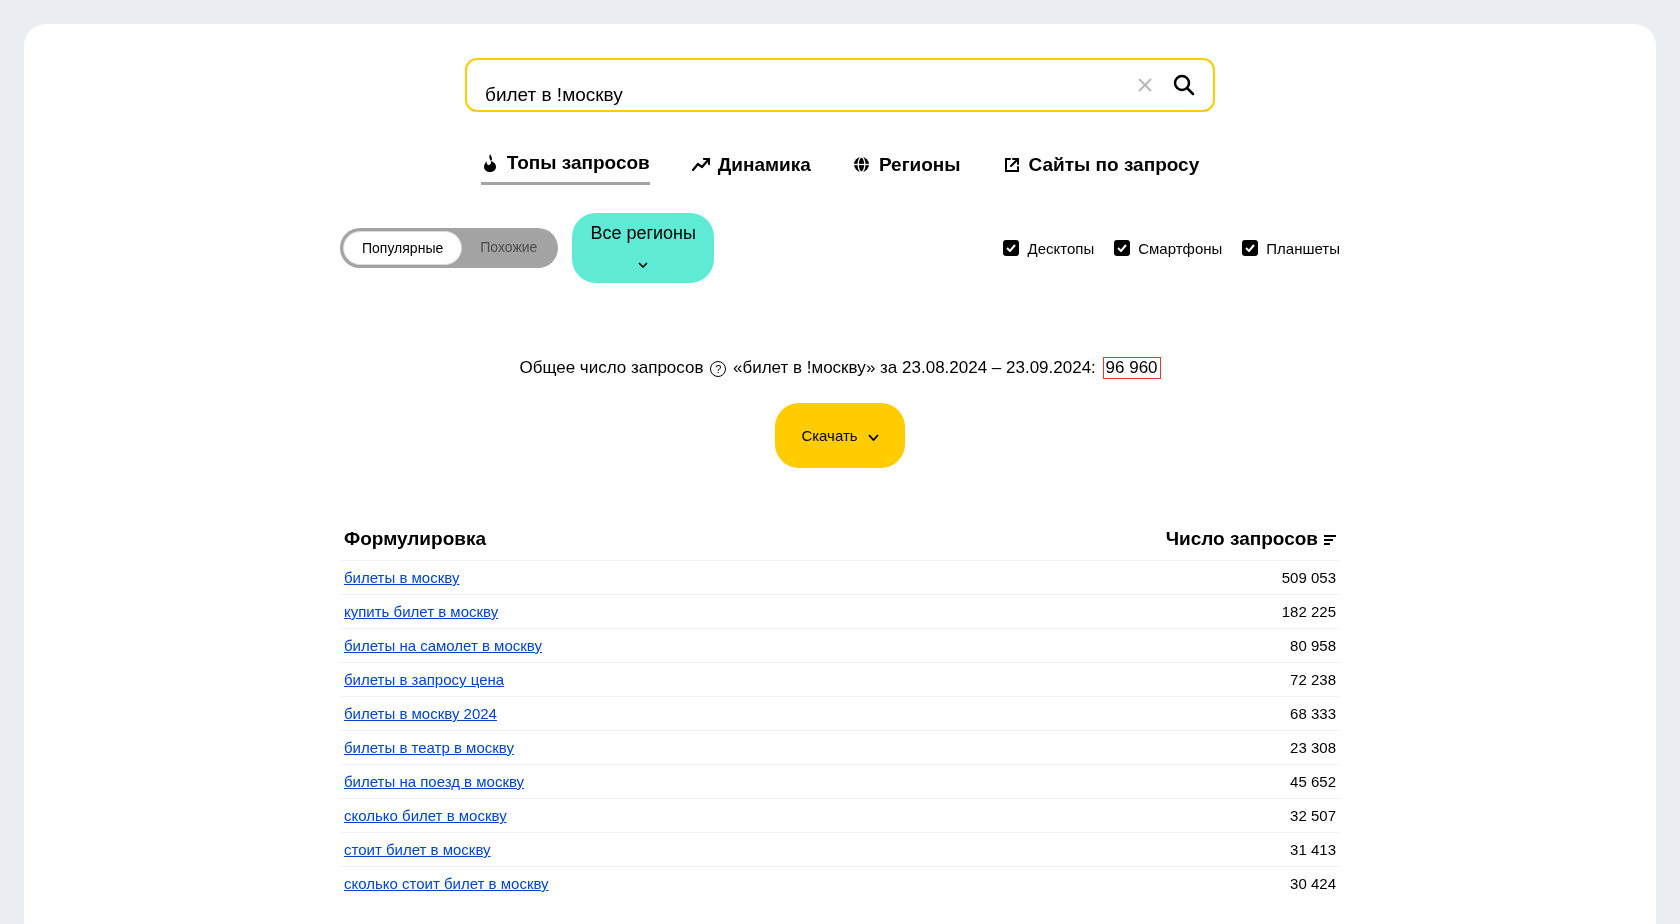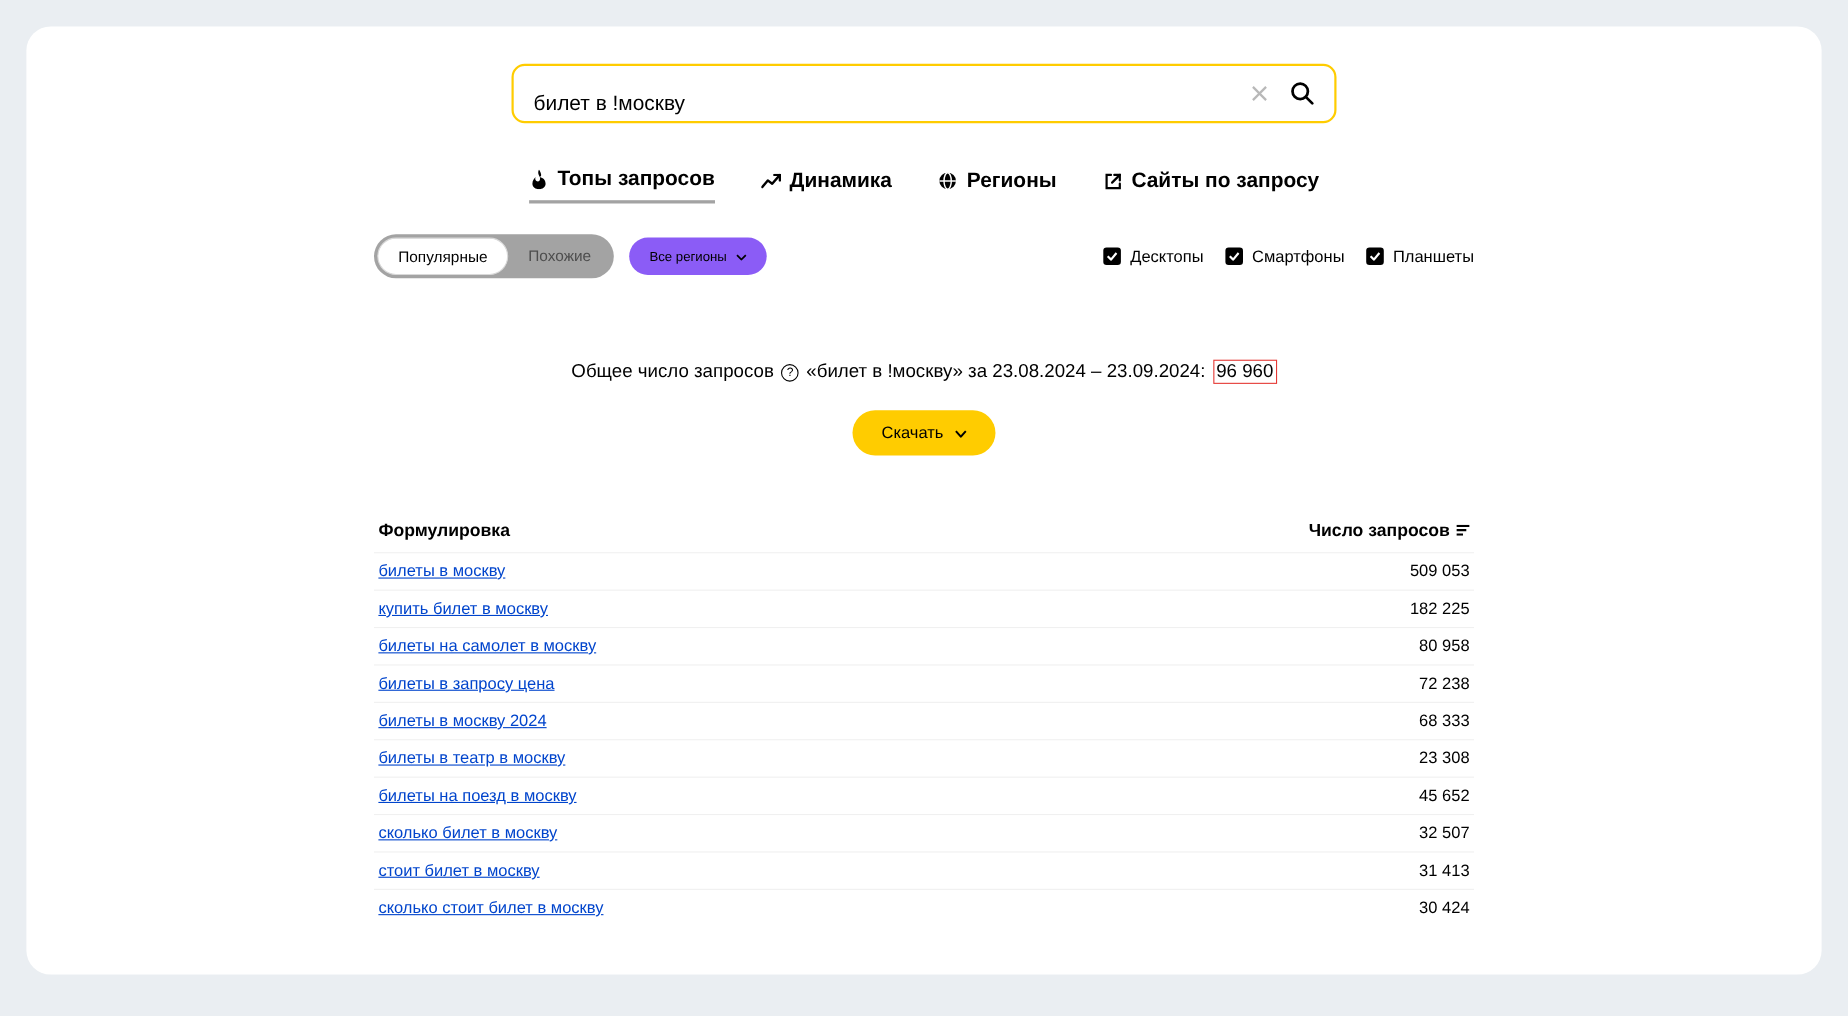--- a/index.html
+++ b/index.html
@@ -72,28 +72,29 @@
 }
 .seg-btn {
   padding: 8px 18px;
   border-radius: 22px;
   font-size: 14px;
   cursor: pointer;
 }
 .seg-btn.active { background: #fff; border: 1px solid #d9d9d9; }
 .seg-btn:not(.active) { color: #4d4d4d; }
 .dropdown-btn {
-  background: #8b5cf6;
+  background: #5eead4;
   border-radius: 24px;
   padding: 10px 18px;
-  font-size: 12px;
+  font-size: 18px;
   display: flex;
   align-items: center;
   gap: 8px;
   cursor: pointer;
+  flex-direction: column;
 }
 .right-checks { display: flex; gap: 20px; align-items: center; }
 .check { display: flex; align-items: center; gap: 8px; font-size: 15px; cursor: pointer; }
 .check-box {
   width: 16px; height: 16px;
   background: #000;
   border-radius: 3px;
   display: flex; align-items: center; justify-content: center;
 }
 .total-line {
@@ -108,32 +109,32 @@
 .total-count {
   display: inline-block;
   border: 1.5px solid #e53935;
   padding: 0 2px;
   margin-left: 2px;
   margin-top: 44px;
 }
 .download-btn {
   background: #ffcc00;
   border-radius: 24px;
-  padding: 12px 26px;
+  padding: 24px 26px;
   font-size: 15px;
   font-weight: 500;
   display: inline-flex;
   align-items: center;
   gap: 10px;
   cursor: pointer;
   margin: 24px auto 0 auto;
 }
 .download-wrap { text-align: center; }
 .table { margin-top: 60px; }
-.thead { display: flex; justify-content: space-between; font-weight: bold; font-size: 16px; padding: 0 4px 10px 4px; }
+.thead { display: flex; justify-content: space-between; font-weight: bold; font-size: 19px; padding: 0 4px 10px 4px; }
 .th-right { display: flex; align-items: center; gap: 6px; cursor: pointer; }
 .tbody .row {
   display: flex;
   justify-content: space-between;
   align-items: center;
   padding: 8px 4px;
   border-top: 1px solid #f0f0f0;
   font-size: 15px;
 }
 .row a { color: #0044cc; text-decoration: underline; cursor: pointer; }

